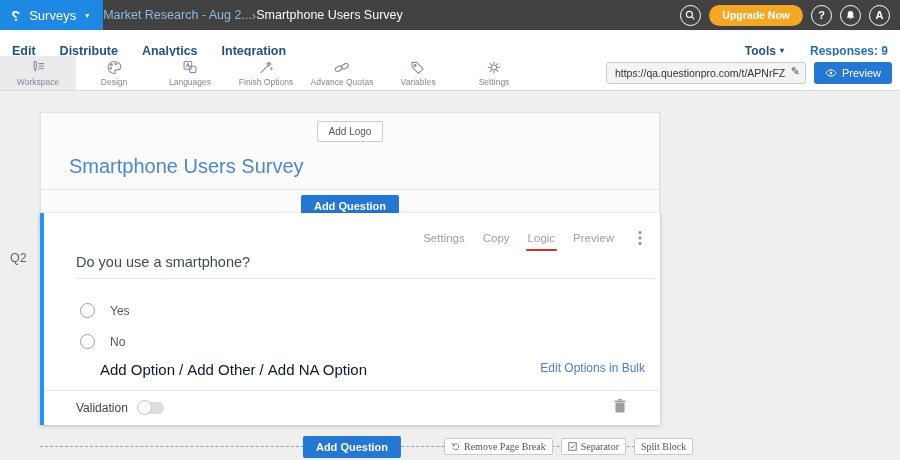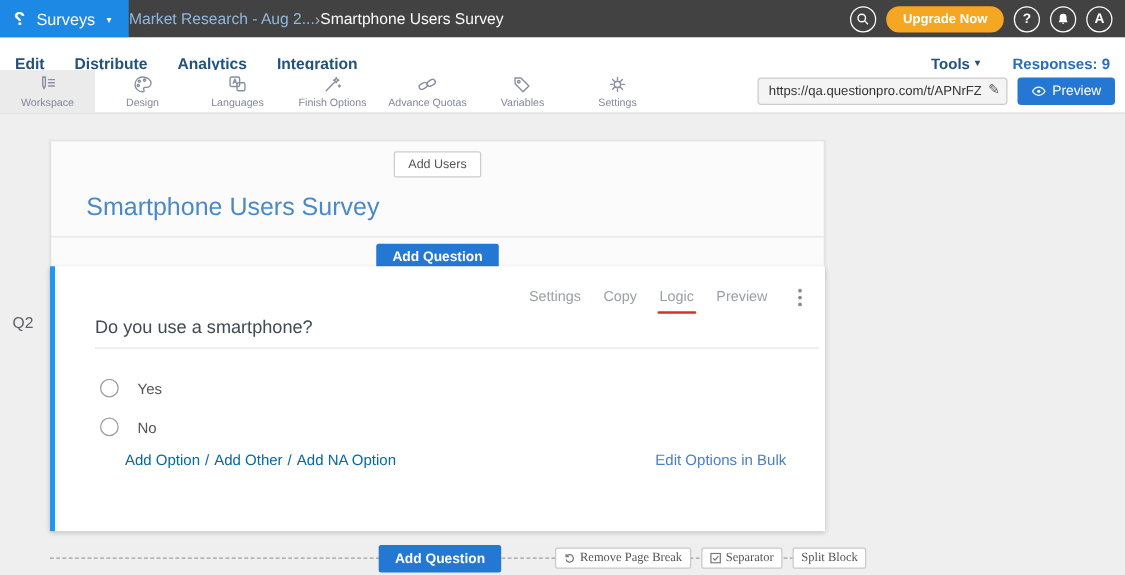--- a/index.html
+++ b/index.html
@@ -54,24 +54,24 @@
   .question-block { position:absolute; left:40px; top:213px; width:620px; height:212px; background:#fff; border-left:4px solid #2196f3; box-shadow:0 1px 4px rgba(0,0,0,.22); }
   .q-tabs { position:absolute; top:19px; right:46px; display:flex; gap:18px; font-size:11.5px; color:#9aa0a6; }
   .q-tab { cursor:pointer; position:relative; }
   .q-tab.active::after { content:""; position:absolute; left:-2px; right:-2px; bottom:-7px; height:2.5px; background:#d93025; border-radius:1px; }
   .kebab-btn { position:absolute; top:17px; right:18px; cursor:pointer; }
   .q-text { position:absolute; left:32px; top:41px; font-size:14.5px; color:#3f4a54; }
   .q-underline { position:absolute; left:32px; right:5px; top:65px; border-bottom:1px solid #e3e3e3; }
   .opt-row { position:absolute; left:36px; display:flex; align-items:center; gap:15px; cursor:pointer; }
   .radio-circle { width:15px; height:15px; border:1.5px solid #9e9e9e; border-radius:50%; background:#fff; }
   .opt-label { font-size:12px; color:#555; }
-  .add-links { position:absolute; left:56px; top:148px; font-size:12px; color:#0369a1; display:flex;text-align:center; }
+  .add-links { position:absolute; left:56px; top:148px; font-size:15px; color:#0f172a; display:flex;text-align:center; }
   .add-link { cursor:pointer; }
   .link-sep { margin:0 4px; }
-  .bulk-link { position:absolute; right:31px; top:148px; font-size:12px; color:#4a7fc1; cursor:pointer; }
+  .bulk-link { position:absolute; right:15px; top:148px; font-size:12px; color:#4a7fc1; cursor:pointer; }
   .validation-row { position:absolute; left:0; right:0; bottom:0; height:35px; border-top:1px solid #e8e8e8; display:flex; align-items:center; padding-left:32px; gap:10px; }
   .validation-label { font-size:12px; color:#424242; }
   .toggle { width:26px; height:12px; background:#ddd; border-radius:6px; position:relative; cursor:pointer; }
   .toggle-knob { position:absolute; left:-1px; top:-2px; width:15px; height:15px; border-radius:50%; background:#fafafa; border:1px solid #c6c6c6; }
   .trash-btn { margin-left:auto; margin-right:34px; cursor:pointer; }
 
   
   .dashed-line { position:absolute; left:40px; width:620px; top:446px; border-top:1px dashed #9e9e9e; }
   .footer-add { position:absolute; left:352px; top:436px; transform:translateX(-50%); }
   .chips { position:absolute; top:438px; left:444px; display:flex; gap:8px; }
@@ -209,21 +209,21 @@
             <path d="M2 10s4-6.5 10-6.5S22 10 22 10s-4 6.5-10 6.5S2 10 2 10z"></path>
             <circle cx="12" cy="10" r="2.5" fill="#fff" stroke="none"></circle>
           </svg>
         <span>Preview</span>
       </button>
     </div>
   </div>
 
   <div class="card">
     <div class="add-logo-row">
-      <button class="add-logo-btn">Add Users</button>
+      <button class="add-logo-btn">Add Logo</button>
     </div>
     <div class="survey-title">Smartphone Users Survey</div>
     <div class="aq-row">
       <button class="btn-primary">Add Question</button>
     </div>
   </div>
 
   <div class="q2-label">Q2</div>
 
   <div class="question-block">
@@ -254,20 +254,33 @@
 
     <div class="add-links">
       <span class="add-link">Add Option</span>
       <span class="link-sep">/</span>
       <span class="add-link">Add Other</span>
       <span class="link-sep">/</span>
       <span class="add-link">Add NA Option</span>
     </div>
     <span class="bulk-link">Edit Options in Bulk</span>
 
+    <div class="validation-row">
+      <span class="validation-label">Validation</span>
+      <span class="toggle">
+        <span class="toggle-knob"></span>
+      </span>
+      <span class="trash-btn">
+        <svg width="12" height="14" viewBox="0 0 12 14" fill="#9e9e9e">
+            <rect x="1.5" y="3.5" width="9" height="10" rx="0.8"></rect>
+            <rect x="0.5" y="1.5" width="11" height="1.4" rx="0.5"></rect>
+            <rect x="4" y="0" width="4" height="1.4" rx="0.5"></rect>
+          </svg>
+      </span>
+    </div>
   </div>
 
   <div class="dashed-line"></div>
   <div class="footer-add">
     <button class="btn-primary">Add Question</button>
   </div>
   <div class="chips">
     <span class="chip">
       <svg width="9" height="9" viewBox="0 0 12 12" fill="none" stroke="#777" stroke-width="1.3">
           <path d="M2.5 7.5a4 4 0 1 0 .5-3.5"></path>

